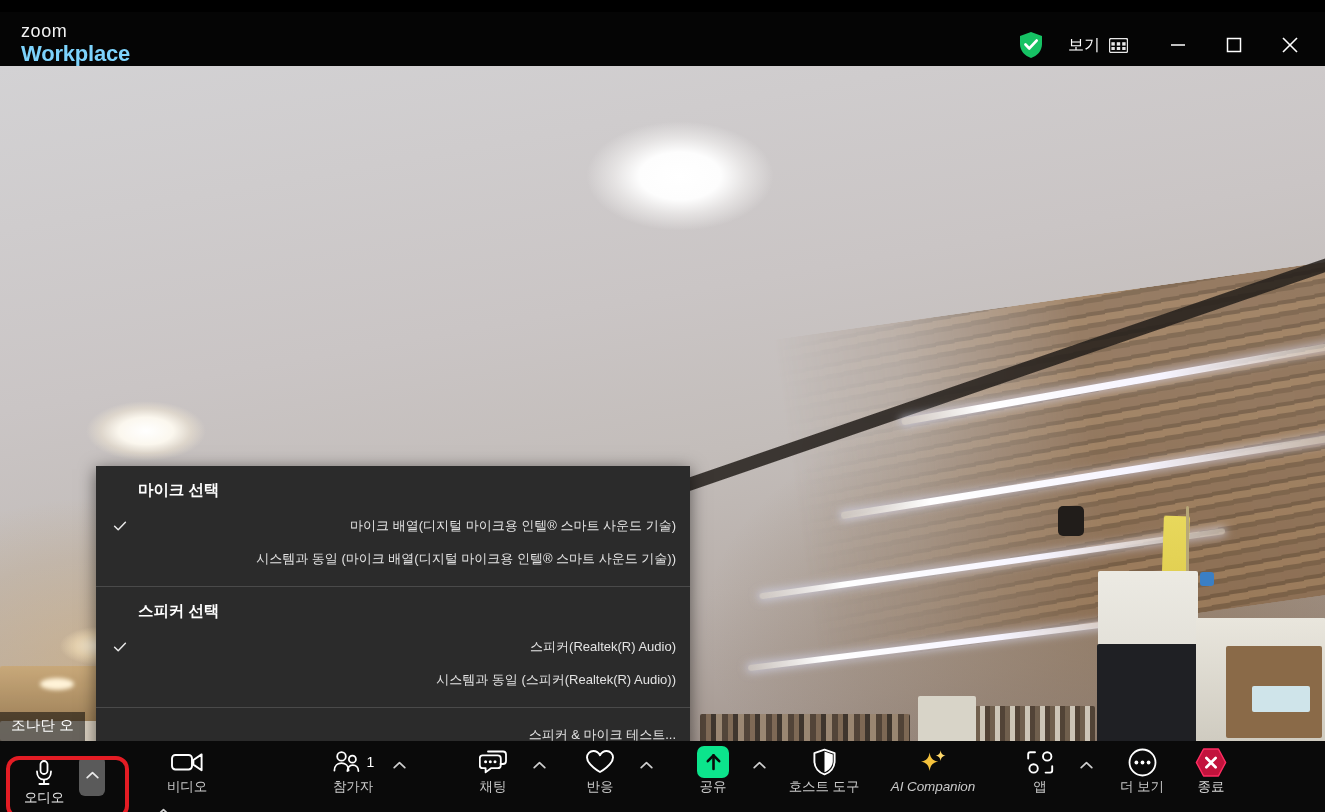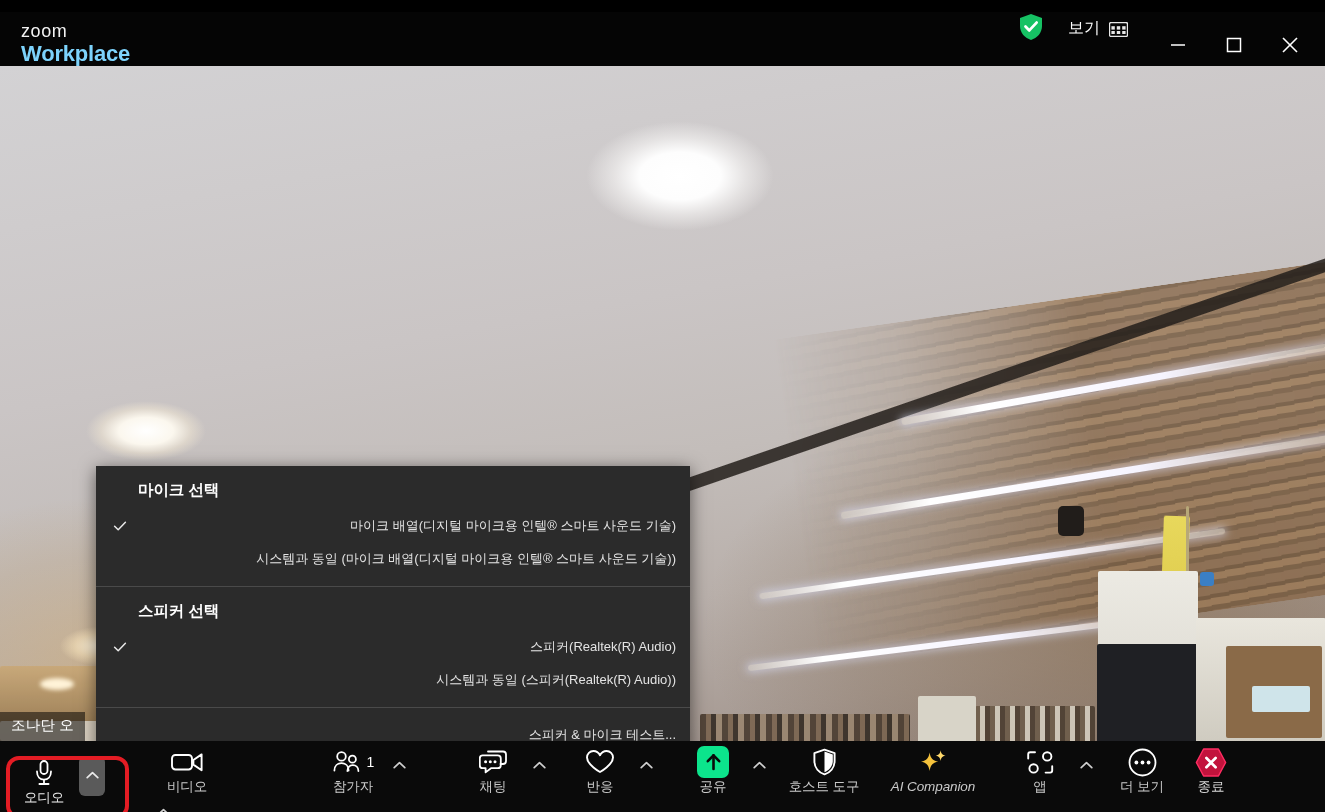--- a/index.html
+++ b/index.html
@@ -52,21 +52,21 @@
     display: block;
     letter-spacing: -0.2px;
     color: #7dd3fc;
   }
   .title-right {
     position: absolute;
     right: 0;
     top: 0;
     height: 66px;
     display: flex;
-    align-items: flex-start;
+    align-items: center;
   }
   .shield-badge {
     width: 30px; height: 30px;
     margin-right: 14px;
     display: flex; align-items: center; justify-content: center;
   }
   .view-btn {
     display: flex;
     align-items: center;
     gap: 9px;

